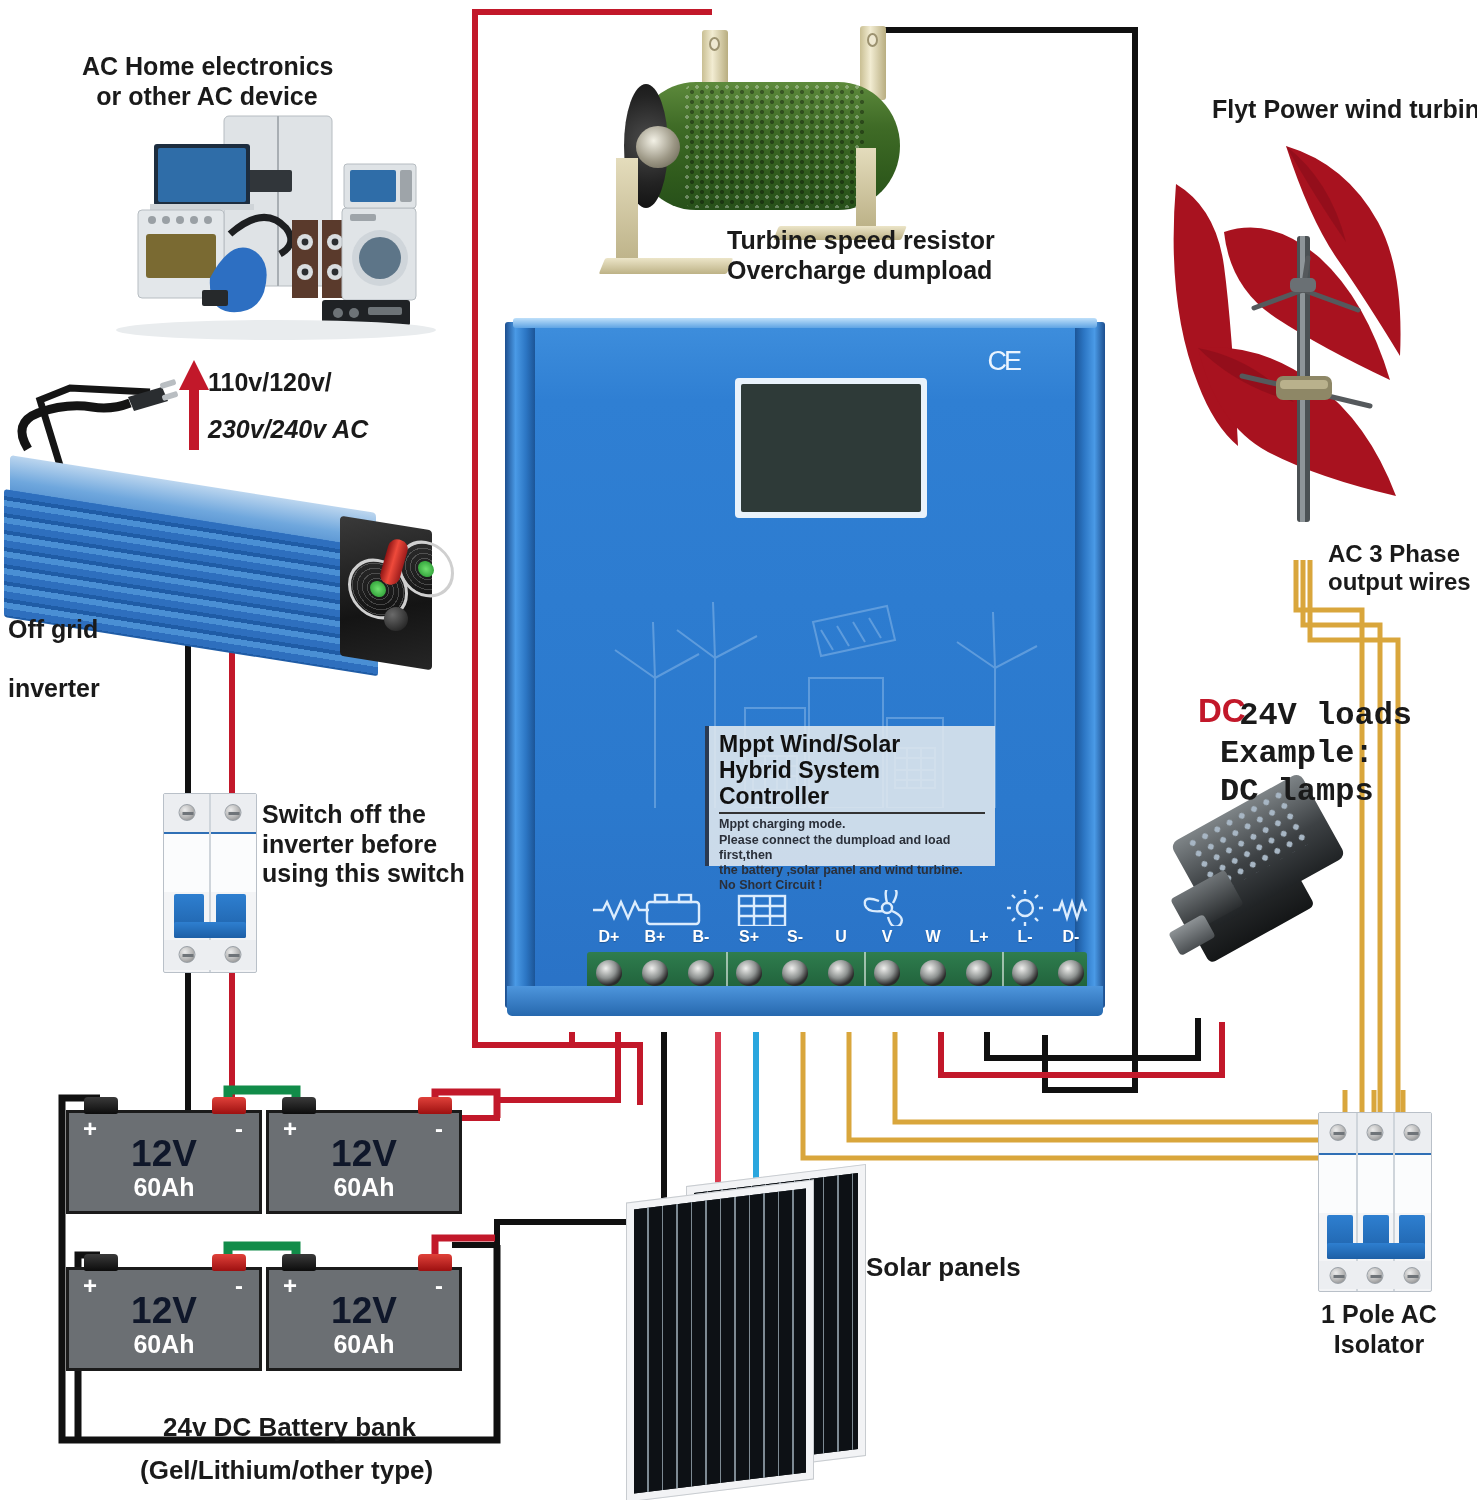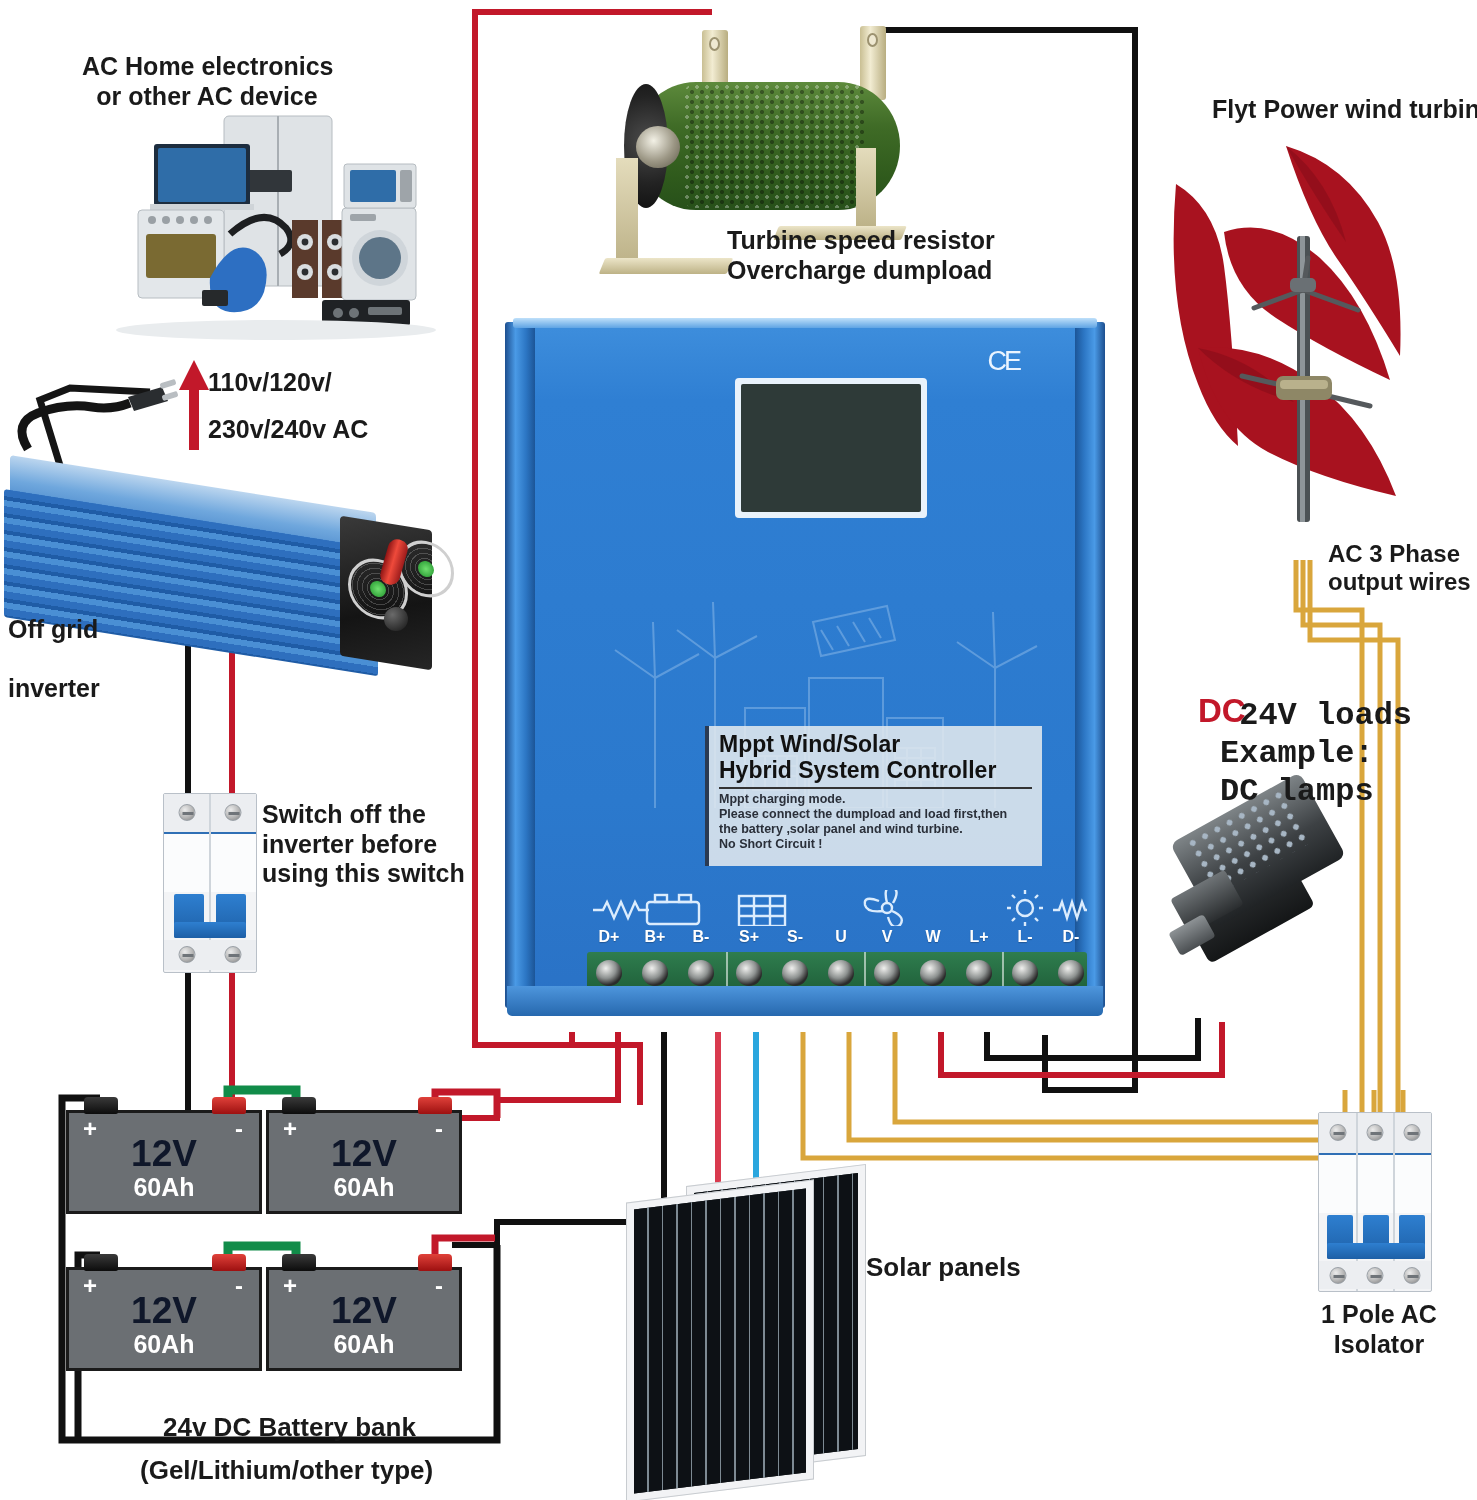--- a/index.html
+++ b/index.html
@@ -27,21 +27,21 @@
      background:#e9f2fb;border-radius:4px;padding:6px;box-sizing:border-box;}
   .lcd{width:100%;height:100%;background:#2e3a38;border-radius:2px;}
   .btnrow{position:absolute;left:186px;top:292px;width:240px;display:flex;gap:17px;}
   .kbtn{width:44px;height:42px;border:3px solid #cfe6fb;border-radius:6px;
      display:flex;align-items:center;justify-content:center;color:#eaf4ff;
      font-size:16px;font-weight:700;background:rgba(255,255,255,0.05);}
   .tri{width:0;height:0;border-top:10px solid transparent;border-bottom:10px solid transparent;}
   .tri.l{border-right:16px solid #eaf4ff;}
   .tri.r{border-left:16px solid #eaf4ff;}
   .ghost{position:absolute;left:60px;top:240px;width:480px;height:250px;opacity:.30;}
-  .plaque{position:absolute;left:170px;top:408px;width:337px;height:140px;
+  .plaque{position:absolute;left:170px;top:408px;width:290px;height:140px;
      background:rgba(225,232,238,.88);border-left:4px solid #2a3a52;padding:6px 10px;box-sizing:border-box;}
   .plq-t1{font-size:23px;font-weight:700;color:#111;line-height:1.12;}
   .plq-rule{height:2px;background:#333;margin:3px 0 3px;}
   .plq-sub{font-size:12.5px;font-weight:700;color:#2a2f39;line-height:1.22;}
   .termzone{position:absolute;left:52px;top:572px;width:500px;height:118px;}
   .tico{position:absolute;top:0;color:#dbecfd;}
   .tlabels{position:absolute;top:38px;left:0;width:500px;height:22px;}
   .tlabels span{position:absolute;font-size:16px;font-weight:700;color:#ffffff;
      transform:translateX(-50%);text-shadow:0 1px 1px rgba(0,0,0,.25);}
   .tblock{position:absolute;top:62px;left:0;width:500px;height:42px;
@@ -513,21 +513,21 @@
     <div class="v">12V</div>
     <div class="ah">60Ah</div>
   </div>
   <div class="post blk" style="left:282px;top:1254px;"></div>
   <div class="post red" style="left:418px;top:1254px;"></div>
 
   <div class="lbl" style="left:82px;top:52px;font-size:25px;text-align:center;width:250px;">AC Home electronics
 or other AC device</div>
 
   <div class="lbl" style="left:208px;top:368px;font-size:25px;">110v/120v/</div>
-  <div class="lbl" style="left:208px;top:415px;font-size:25px;">230v/240v AC</div>
+  <div class="lbl" style="left:208px;top:415px;font-size:25px;font-style:italic;">230v/240v AC</div>
 
   <div class="lbl" style="left:8px;top:615px;font-size:25px;">Off grid
 
 inverter</div>
 
   <div class="lbl" style="left:262px;top:800px;font-size:25px;">Switch off the
 inverter before
 using this switch</div>
 
   <div class="lbl" style="left:727px;top:226px;font-size:25px;">Turbine speed resistor

